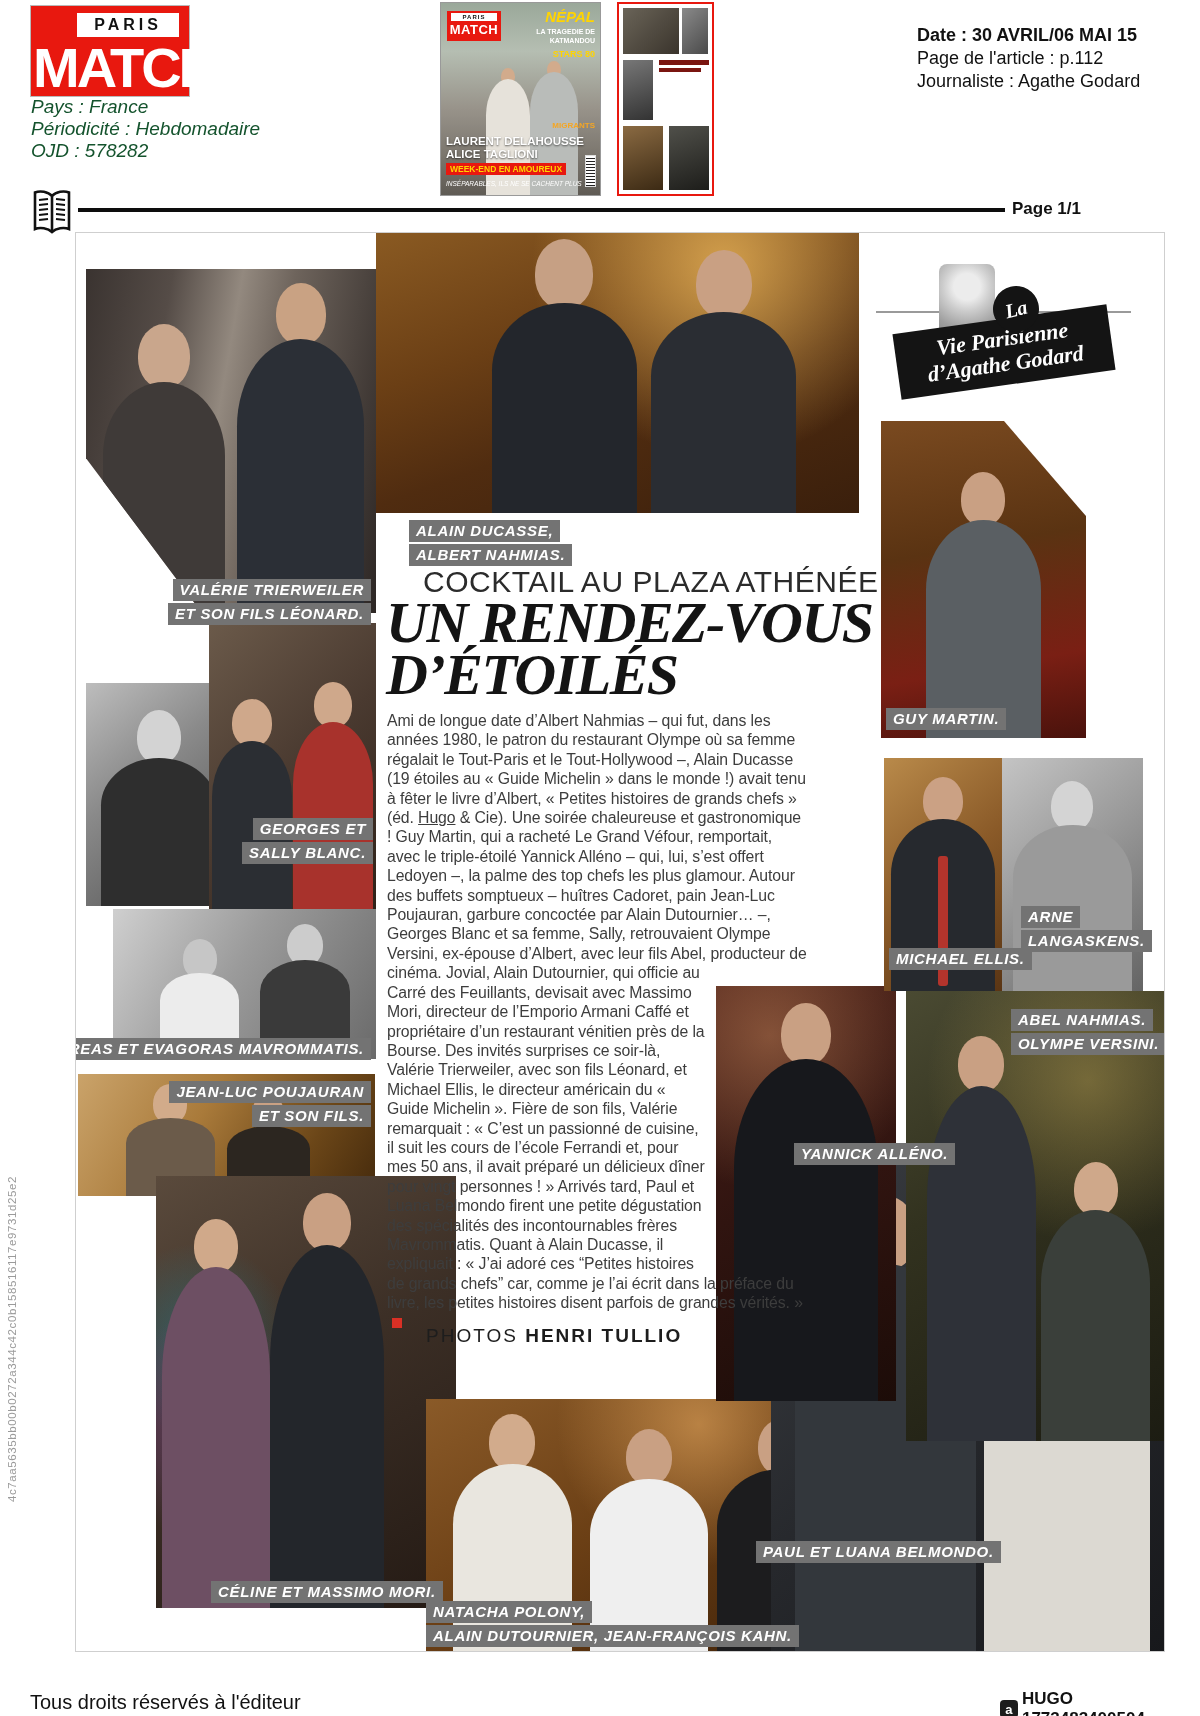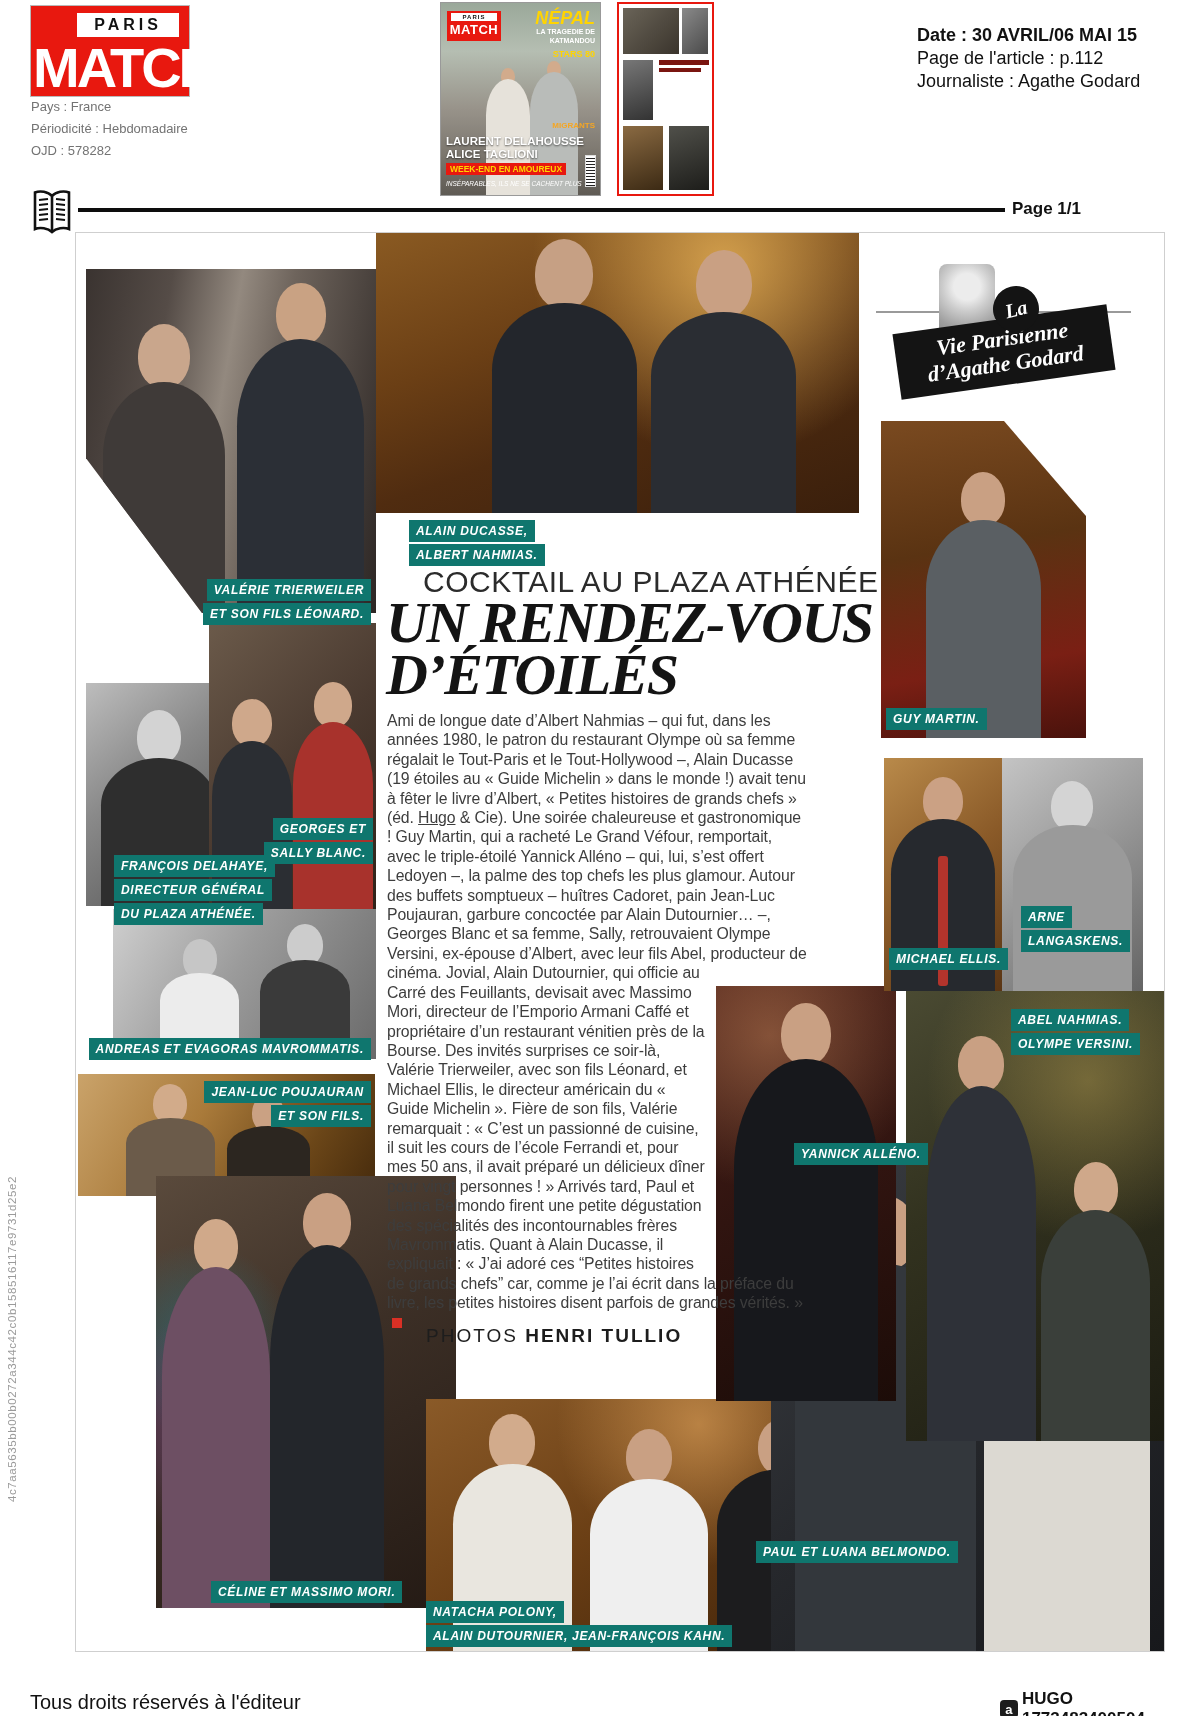--- a/index.html
+++ b/index.html
@@ -4,31 +4,31 @@
 <style>
   * { margin:0; padding:0; box-sizing:border-box; }
   html,body { background:#ffffff; }
   body { font-family:"Liberation Sans", sans-serif; }
   .page { position:relative; width:1200px; height:1716px; background:#fff; overflow:hidden; }
 
   
   .logo { position:absolute; left:30px; top:5px; width:160px; height:92px; background:#e8180f; border:1px solid #b9b9b9; }
   .logo-paris-band { position:absolute; top:7px; left:46px; width:102px; height:24px; background:#fff; display:flex; align-items:center; justify-content:center; color:#111; font-weight:700; font-size:16px; letter-spacing:4px; }
   .logo-match-text { position:absolute; bottom:0px; left:2px; color:#fff; font-weight:700; font-size:56px; line-height:1.02; letter-spacing:-3px; }
-  .pub-meta { position:absolute; left:31px; top:96px; font-size:13px; line-height:22px; color:#737373; }
+  .pub-meta { position:absolute; left:31px; top:96px; font-size:19px; line-height:22px; color:#14532d;font-style:italic; }
   .clip-meta { position:absolute; left:917px; top:24px; font-size:18px; line-height:23px; color:#111; }
   .clip-meta .b { font-weight:700; }
 
   
   .cover-thumb { position:absolute; left:440px; top:2px; width:161px; height:194px; border:1px solid #999;
      background:linear-gradient(180deg,#9aa89a 0%,#b5beb2 25%,#98938a 55%,#7a756d 80%,#5f5b54 100%); overflow:hidden; }
   .cv-logo { position:absolute; left:6px; top:8px; width:54px; height:30px; background:#e8180f; }
   .cv-logo .p { display:block; background:#fff; color:#111; font-weight:700; font-size:6px; line-height:8px; text-align:center; margin:2px 4px 0; letter-spacing:1px; }
   .cv-logo .m { display:block; color:#fff; font-weight:700; font-size:13px; line-height:18px; text-align:center; letter-spacing:0.5px; }
-  .cv-topic { position:absolute; right:5px; top:5px; color:#ffd400; font-weight:700; font-size:18px; font-style:italic; }
+  .cv-topic { position:absolute; right:5px; top:5px; color:#ffd400; font-weight:700; font-size:15px; font-style:italic; }
   .cv-sub { position:absolute; right:5px; top:24px; color:#fff; font-weight:700; font-size:7px; line-height:9px; text-align:right; }
   .cv-stars { position:absolute; right:5px; top:46px; color:#ffd400; font-weight:700; font-size:9px; }
   .cv-migrants { position:absolute; right:5px; top:118px; color:#f5a623; font-weight:700; font-size:8px; }
   .cv-names { position:absolute; left:5px; bottom:34px; color:#fff; font-weight:700; font-size:11.5px; line-height:13px; text-shadow:0 1px 2px rgba(0,0,0,.6); }
   .cv-banner { position:absolute; left:5px; bottom:20px; background:#e8180f; color:#ffd400; font-weight:700; font-size:8.5px; padding:1px 4px; display:inline-block; }
   .cv-tagline { position:absolute; left:5px; bottom:8px; color:#fff; font-style:italic; font-size:6.5px; }
   .cv-barcode { position:absolute; right:4px; bottom:8px; width:11px; height:32px; background:repeating-linear-gradient(180deg,#fff 0 2px,#222 2px 3px); border:1px solid #ddd; }
 
   
   .preview-thumb { position:absolute; left:617px; top:2px; width:97px; height:194px; background:#fff; border:2px solid #e8180f; overflow:hidden; }
@@ -51,22 +51,22 @@
   .ph { position:absolute; overflow:hidden; z-index:1; }
 
   .fig { position:absolute; }
   .fig::before { content:""; position:absolute; left:50%; top:0; transform:translateX(-50%);
      width:var(--hw,30px); height:var(--hh,36px); border-radius:50% 50% 46% 46%; background:var(--skin,#c9a083); }
   .fig::after { content:""; position:absolute; left:0; right:0; top:calc(var(--hh,36px) - 6px); bottom:0;
      border-radius:50% 50% 0 0 / 32% 32% 0 0; background:var(--suit,#23262b); }
 
   
   .cap { position:absolute; z-index:6; }
-  .cap .line { display:table; background:#0f766e; color:#fff; font-style:italic; font-weight:700;
-     font-size:12px; line-height:16px; letter-spacing:0.7px; padding:3px 7px 3px; margin-top:2px; white-space:nowrap; }
+  .cap .line { display:table; background:#737373; color:#fff; font-style:italic; font-weight:700;
+     font-size:15px; line-height:16px; letter-spacing:0.7px; padding:3px 7px 3px; margin-top:2px; white-space:nowrap; }
   .cap.right .line { margin-left:auto; }
 
   
   .badge { position:absolute; left:780px; top:20px; width:310px; height:190px; z-index:3; }
   .badge-line { position:absolute; left:20px; top:58px; width:255px; height:2px; background:#9a9a9a; }
   .badge-photo { position:absolute; left:83px; top:11px; width:56px; height:76px; border-radius:8px 8px 3px 3px;
      background:radial-gradient(circle at 50% 30%, #ececec 0 22%, #cdcdcd 40%, #9f9f9f 70%, #828282); }
   .badge-circle { position:absolute; left:137px; top:33px; width:46px; height:46px; border-radius:50%; background:#141414;
      color:#fff; display:flex; align-items:center; justify-content:center; font-family:"Liberation Serif", serif;
      font-style:italic; font-weight:700; font-size:20px; transform:rotate(-14deg); z-index:2; }
@@ -287,25 +287,20 @@
       <div class="line">VALÉRIE TRIERWEILER</div>
       <div class="line">ET SON FILS LÉONARD.</div>
     </div>
     <div class="cap" style="left:333px;top:285px;">
       <div class="line">ALAIN DUCASSE,</div>
       <div class="line">ALBERT NAHMIAS.</div>
     </div>
     <div class="cap" style="left:810px;top:473px;">
       <div class="line">GUY MARTIN.</div>
     </div>
-    <div class="cap" style="left:38px;top:620px;">
-      <div class="line">FRANÇOIS DELAHAYE,</div>
-      <div class="line">DIRECTEUR GÉNÉRAL</div>
-      <div class="line">DU PLAZA ATHÉNÉE.</div>
-    </div>
     <div class="cap right" style="right:791px;top:583px;">
       <div class="line">GEORGES ET</div>
       <div class="line">SALLY BLANC.</div>
     </div>
     <div class="cap right" style="right:793px;top:803px;">
       <div class="line">ANDREAS ET EVAGORAS MAVROMMATIS.</div>
     </div>
     <div class="cap right" style="right:793px;top:846px;">
       <div class="line">JEAN-LUC POUJAURAN</div>
       <div class="line">ET SON FILS.</div>

